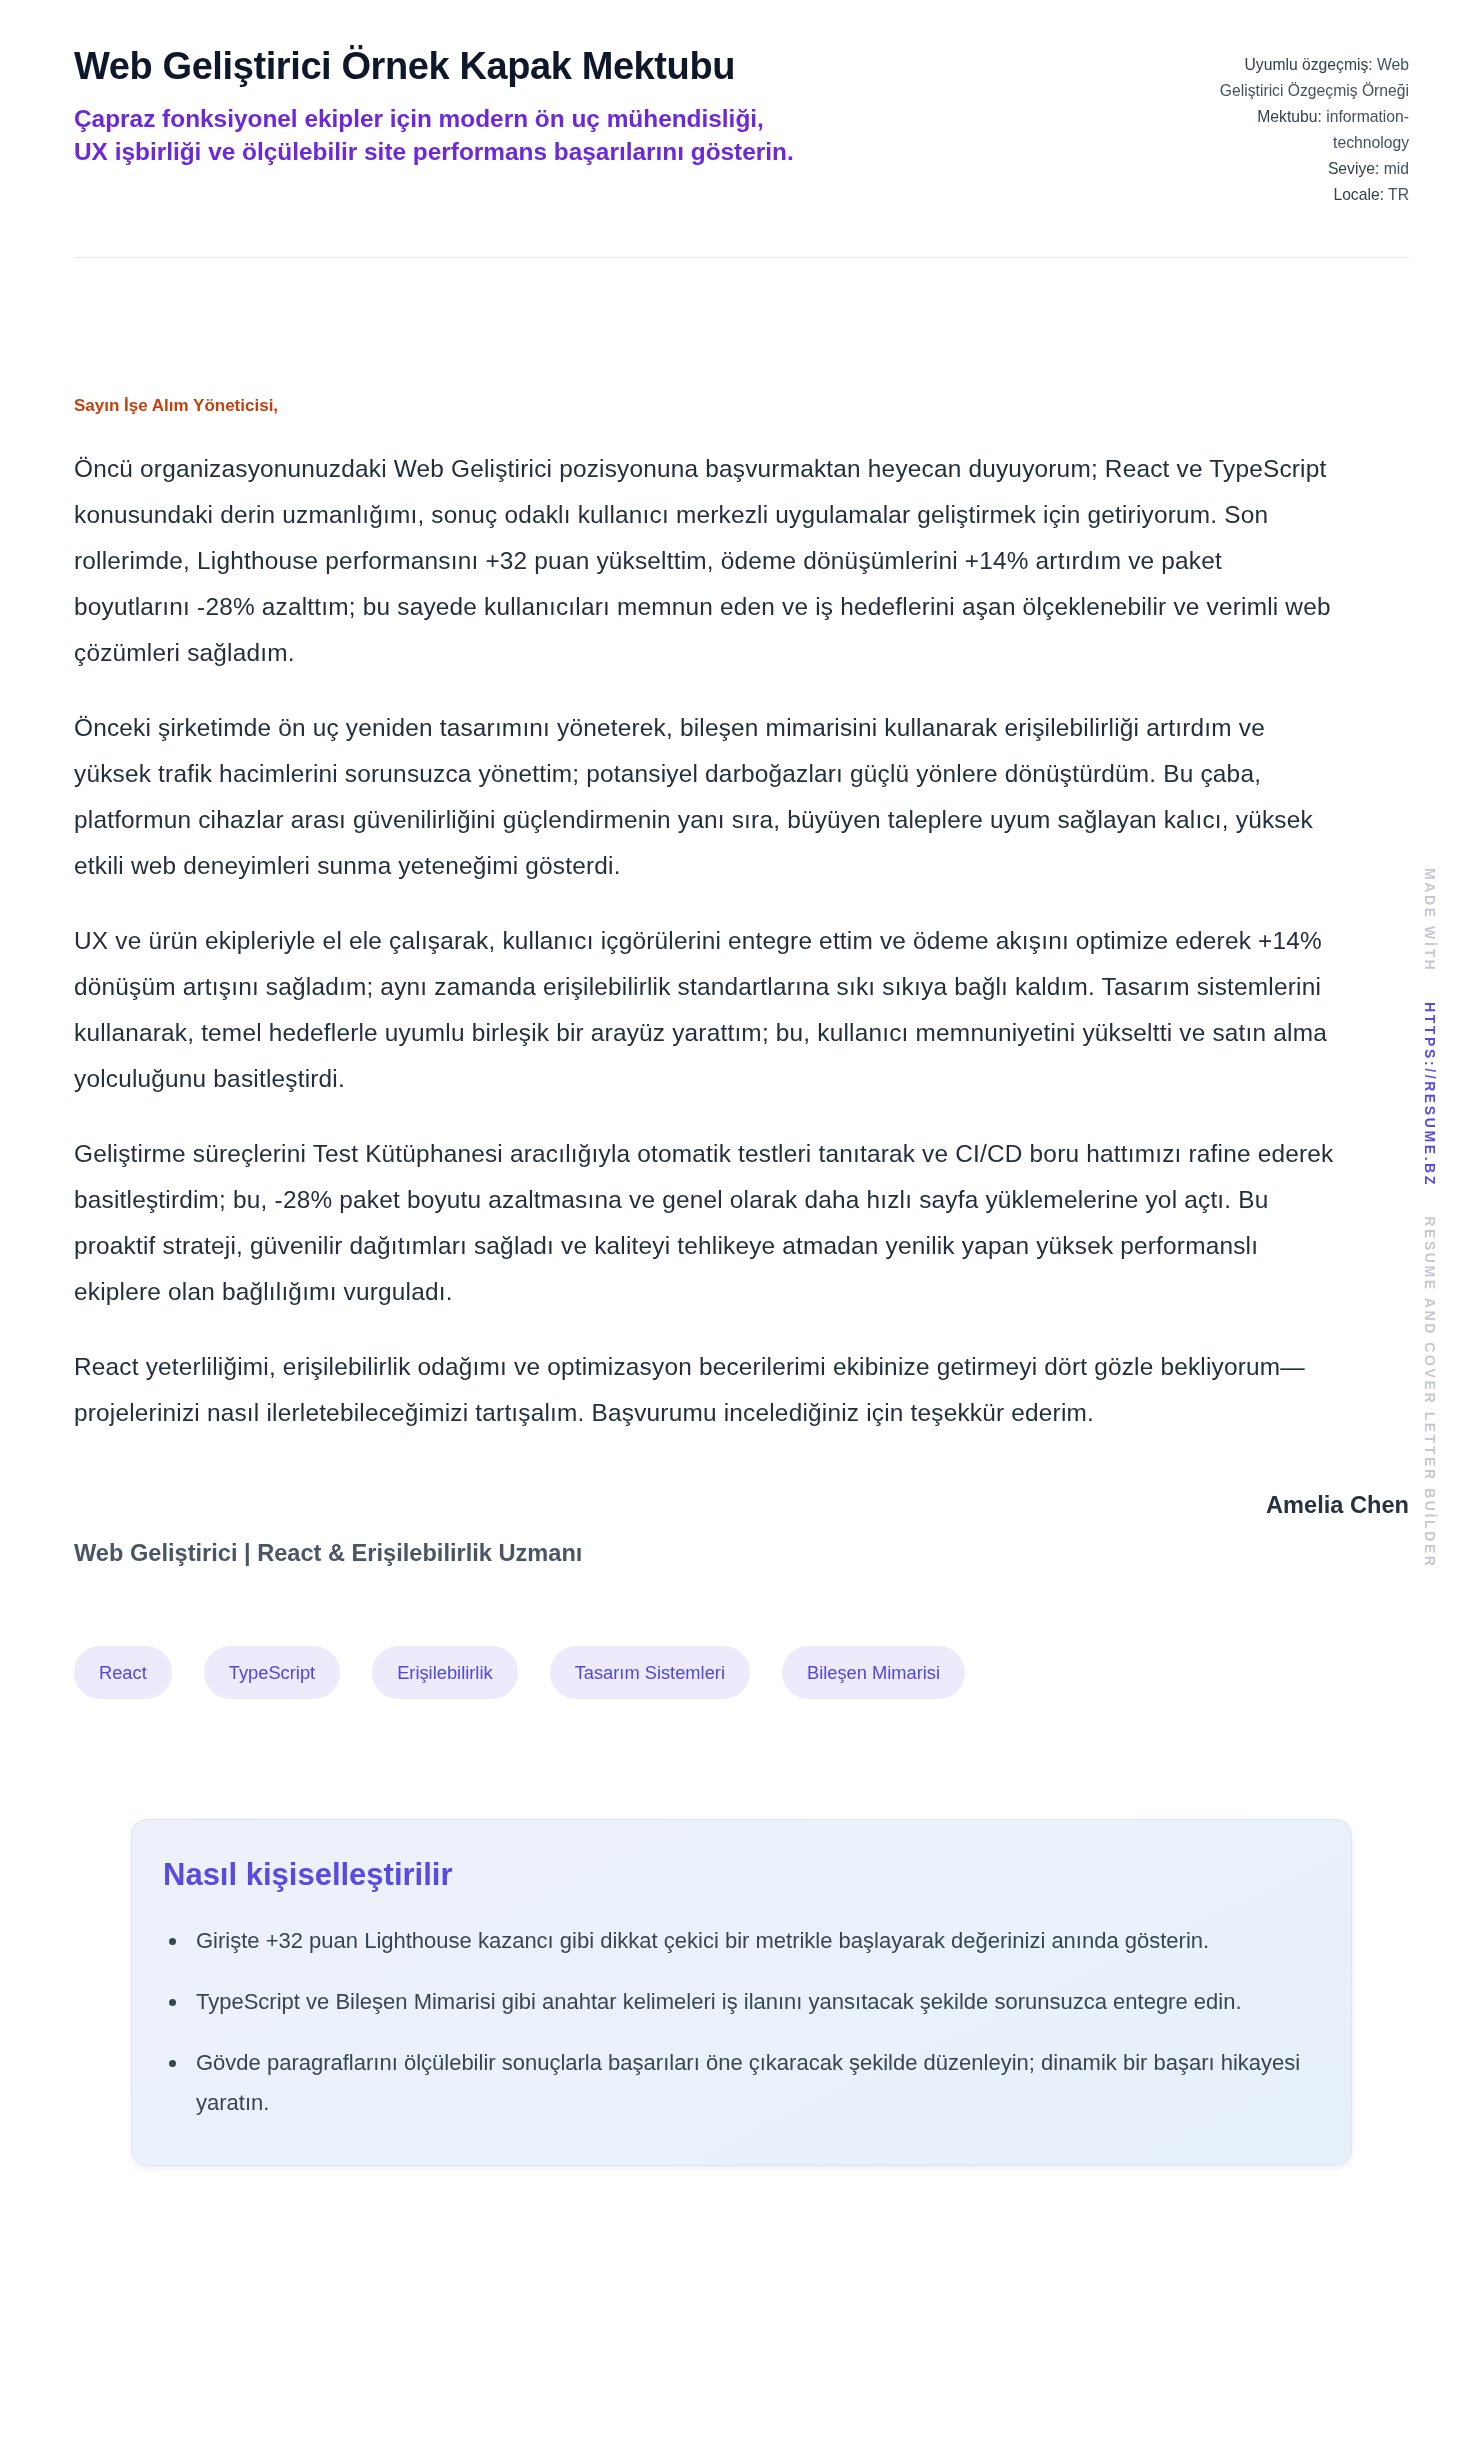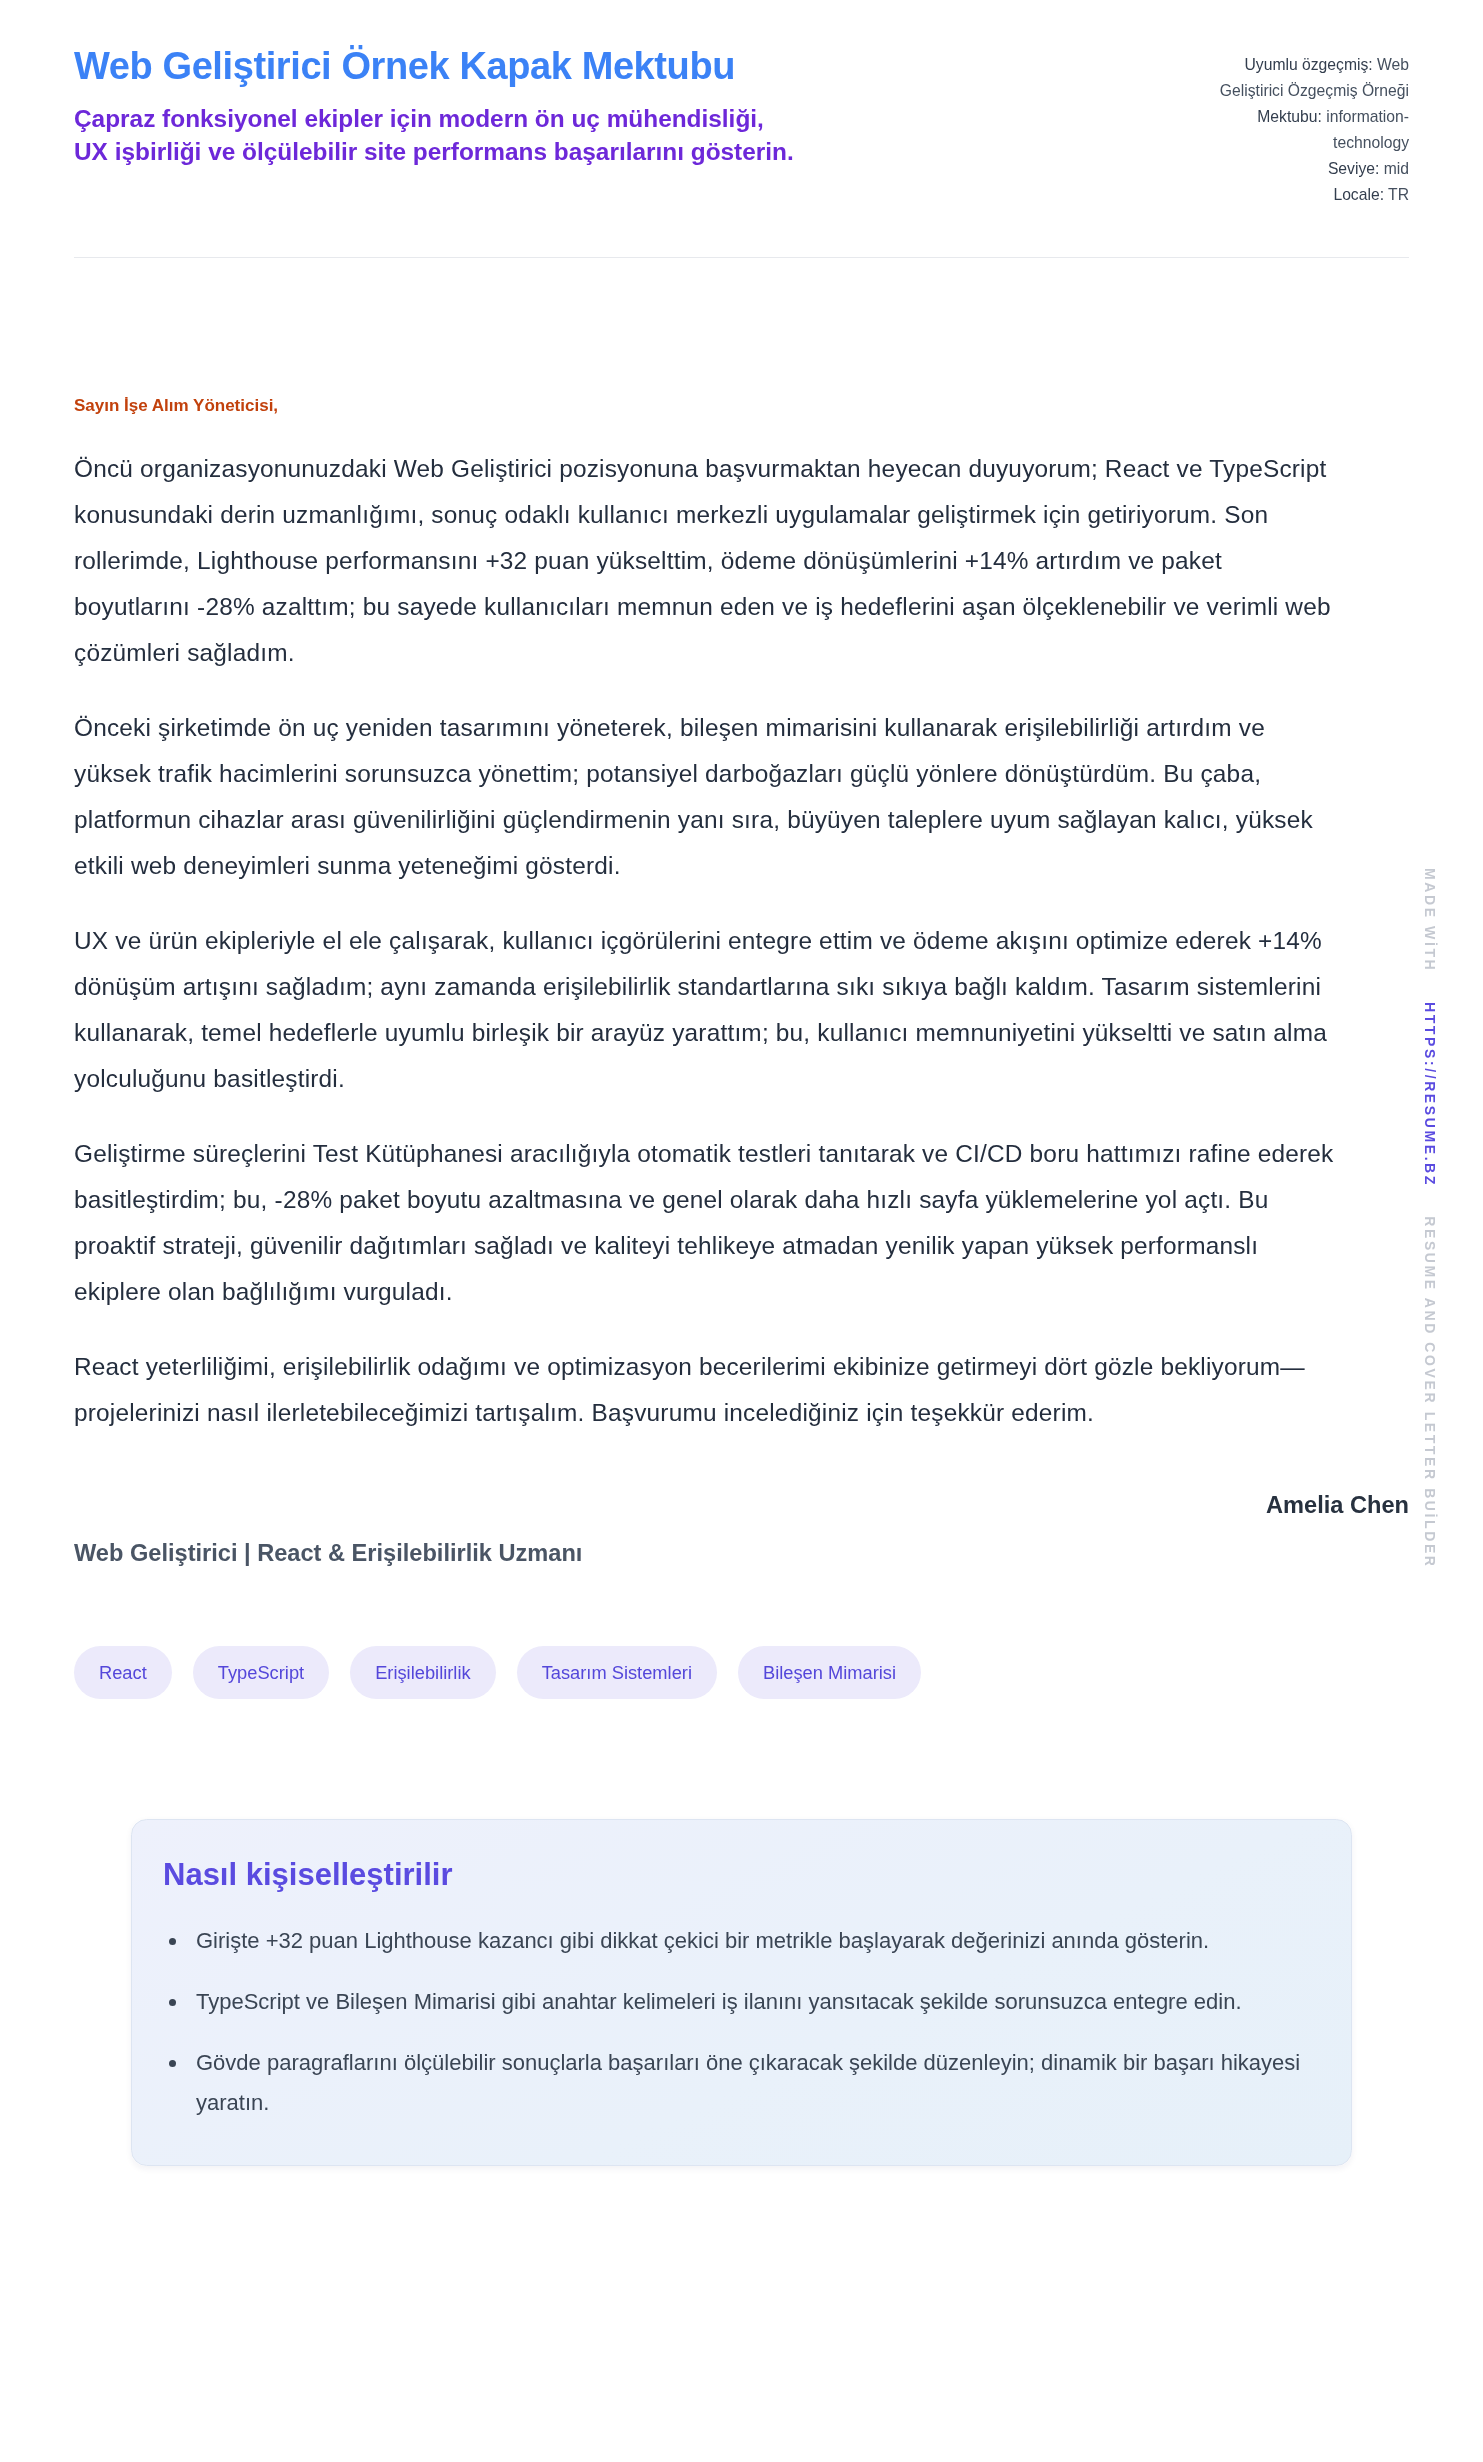--- a/index.html
+++ b/index.html
@@ -19,21 +19,21 @@
   }
   .content { padding: 45px 74px 0 74px; }
 
   
   .header { display: flex; justify-content: space-between; gap: 35px; }
   .header-left { max-width: 803px; }
   .page-title {
     font-size: 38px;
     font-weight: 700;
     letter-spacing: -0.4px;
-    color: #3b82f6;
+    color: #0f172a;
     margin-bottom: 14px;
     white-space: nowrap;
   }
   .page-subtitle {
     font-size: 24.4px;
     font-weight: 600;
     line-height: 33px;
     color: #6d28d9;
     max-width: 729px;
   }
@@ -78,21 +78,21 @@
     text-align: right;
   }
   .signature-role {
     font-size: 23.6px;
     color: #4a5565;
     margin-top: 21px;
     font-weight: bold;
   }
 
   
-  .tags { margin-top: 79px; display: flex; flex-wrap: wrap; gap: 21px; }
+  .tags { margin-top: 79px; display: flex; flex-wrap: wrap; gap: 32px; }
   .tag {
     display: inline-block;
     background: #eceafb;
     color: #5447da;
     font-size: 18.3px;
     font-weight: 500;
     line-height: 1;
     padding: 17.5px 25px;
     border-radius: 872px;
   }

